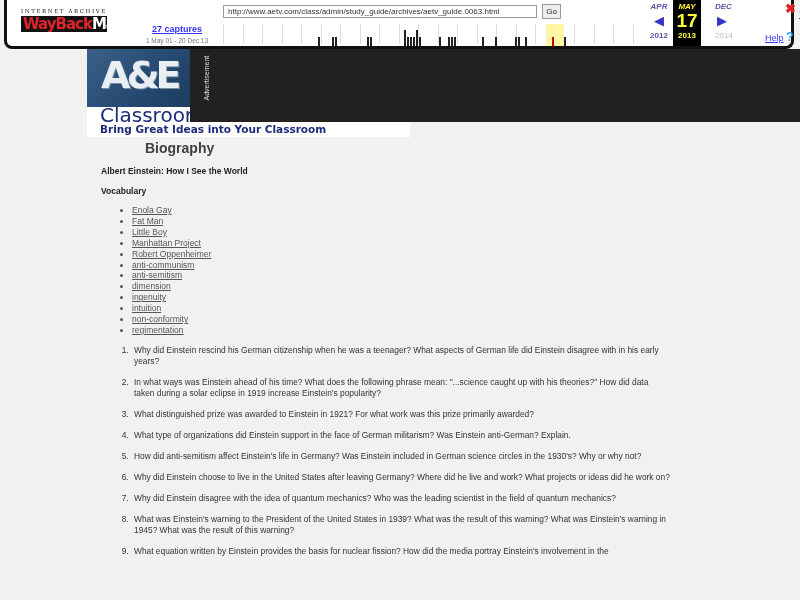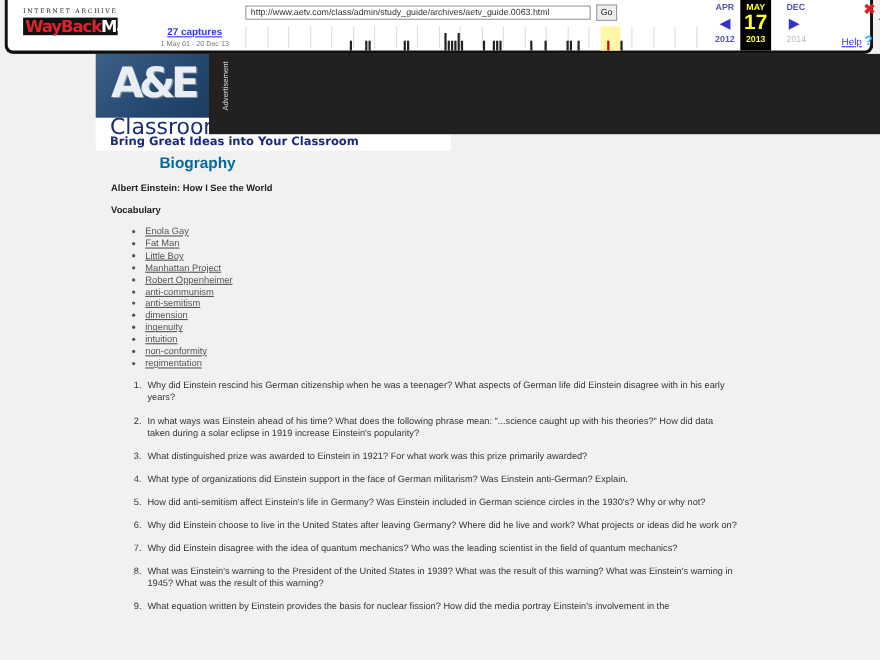--- a/index.html
+++ b/index.html
@@ -76,21 +76,21 @@
       position: absolute; left: 327px; top: 2px; width: 18px; height: 22px; background: #fff6a6;
     }
 
     #wm-nav {
       position: absolute; left: 638px; top: 0; width: 88px; height: 46px;
     }
     .nav-col { position: absolute; top: 0; width: 28px; height: 46px; text-align: center; }
     .nav-col.prev { left: 0; }
     .nav-col.cur  { left: 28px; background: #000; }
     .nav-col.next { left: 56px; padding-left: 14px; }
-    .nav-month { display: block; font-size: 8px; font-weight: bold; color: #55a; margin-top: 2px; }
+    .nav-month { display: block; font-size: 8px; font-weight: bold; color: #55a; margin-top: 2px; font-style: italic; }
     .nav-col.cur .nav-month { color: #ff3; }
     .nav-day { display: block; font-size: 19px; font-weight: bold; color: #ff3; line-height: 20px; }
     .nav-arrow { display: block; font-size: 13px; color: #33c; line-height: 20px; }
     .nav-year { display: block; font-size: 8px; font-weight: bold; color: #55a; }
     .nav-col.cur .nav-year { color: #ff3; }
     .nav-col.next .nav-year { color: #bbb; font-weight: normal; }
 
     #wm-close {
       position: absolute; left: 792px; top: 3px; font-size: 15px; color: #33f; text-decoration: underline;
     }
@@ -132,21 +132,21 @@
       z-index: 2;
     }
     #ad-label {
       position: absolute; left: -4px; top: 28px;
       transform: rotate(-90deg);
       font-size: 7px; color: #ddd; white-space: nowrap;
       width: 40px; text-align: center;
     }
 
     #content { position: absolute; left: 101px; top: 140px; width: 580px; }
-    #page-heading { font-size: 14px; font-weight: bold; color: #0369a1; padding-left: 44px; }
+    #page-heading { font-size: 14px; font-weight: bold; color: #404040; padding-left: 44px; }
     #article-title { font-size: 8.5px; font-weight: bold; color: #222; margin-top: 10px; }
     .section-heading { font-size: 8.5px; font-weight: bold; color: #222; }
     #vocab-heading { margin-top: 10px; }
     #vocab-list { list-style: disc; margin-top: 9px; padding-left: 31px; }
     #vocab-list li { font-size: 8.5px; line-height: 10.9px; color: #555; }
     #vocab-list li a { color: #555; text-decoration: underline; }
     #questions-heading { margin-top: 9px; }
     #questions-list { margin-top: 9px; padding-left: 30px; list-style: decimal; }
     #questions-list li {
       font-size: 8.4px; line-height: 11px; color: #333; margin-bottom: 10px; padding-left: 3px;

